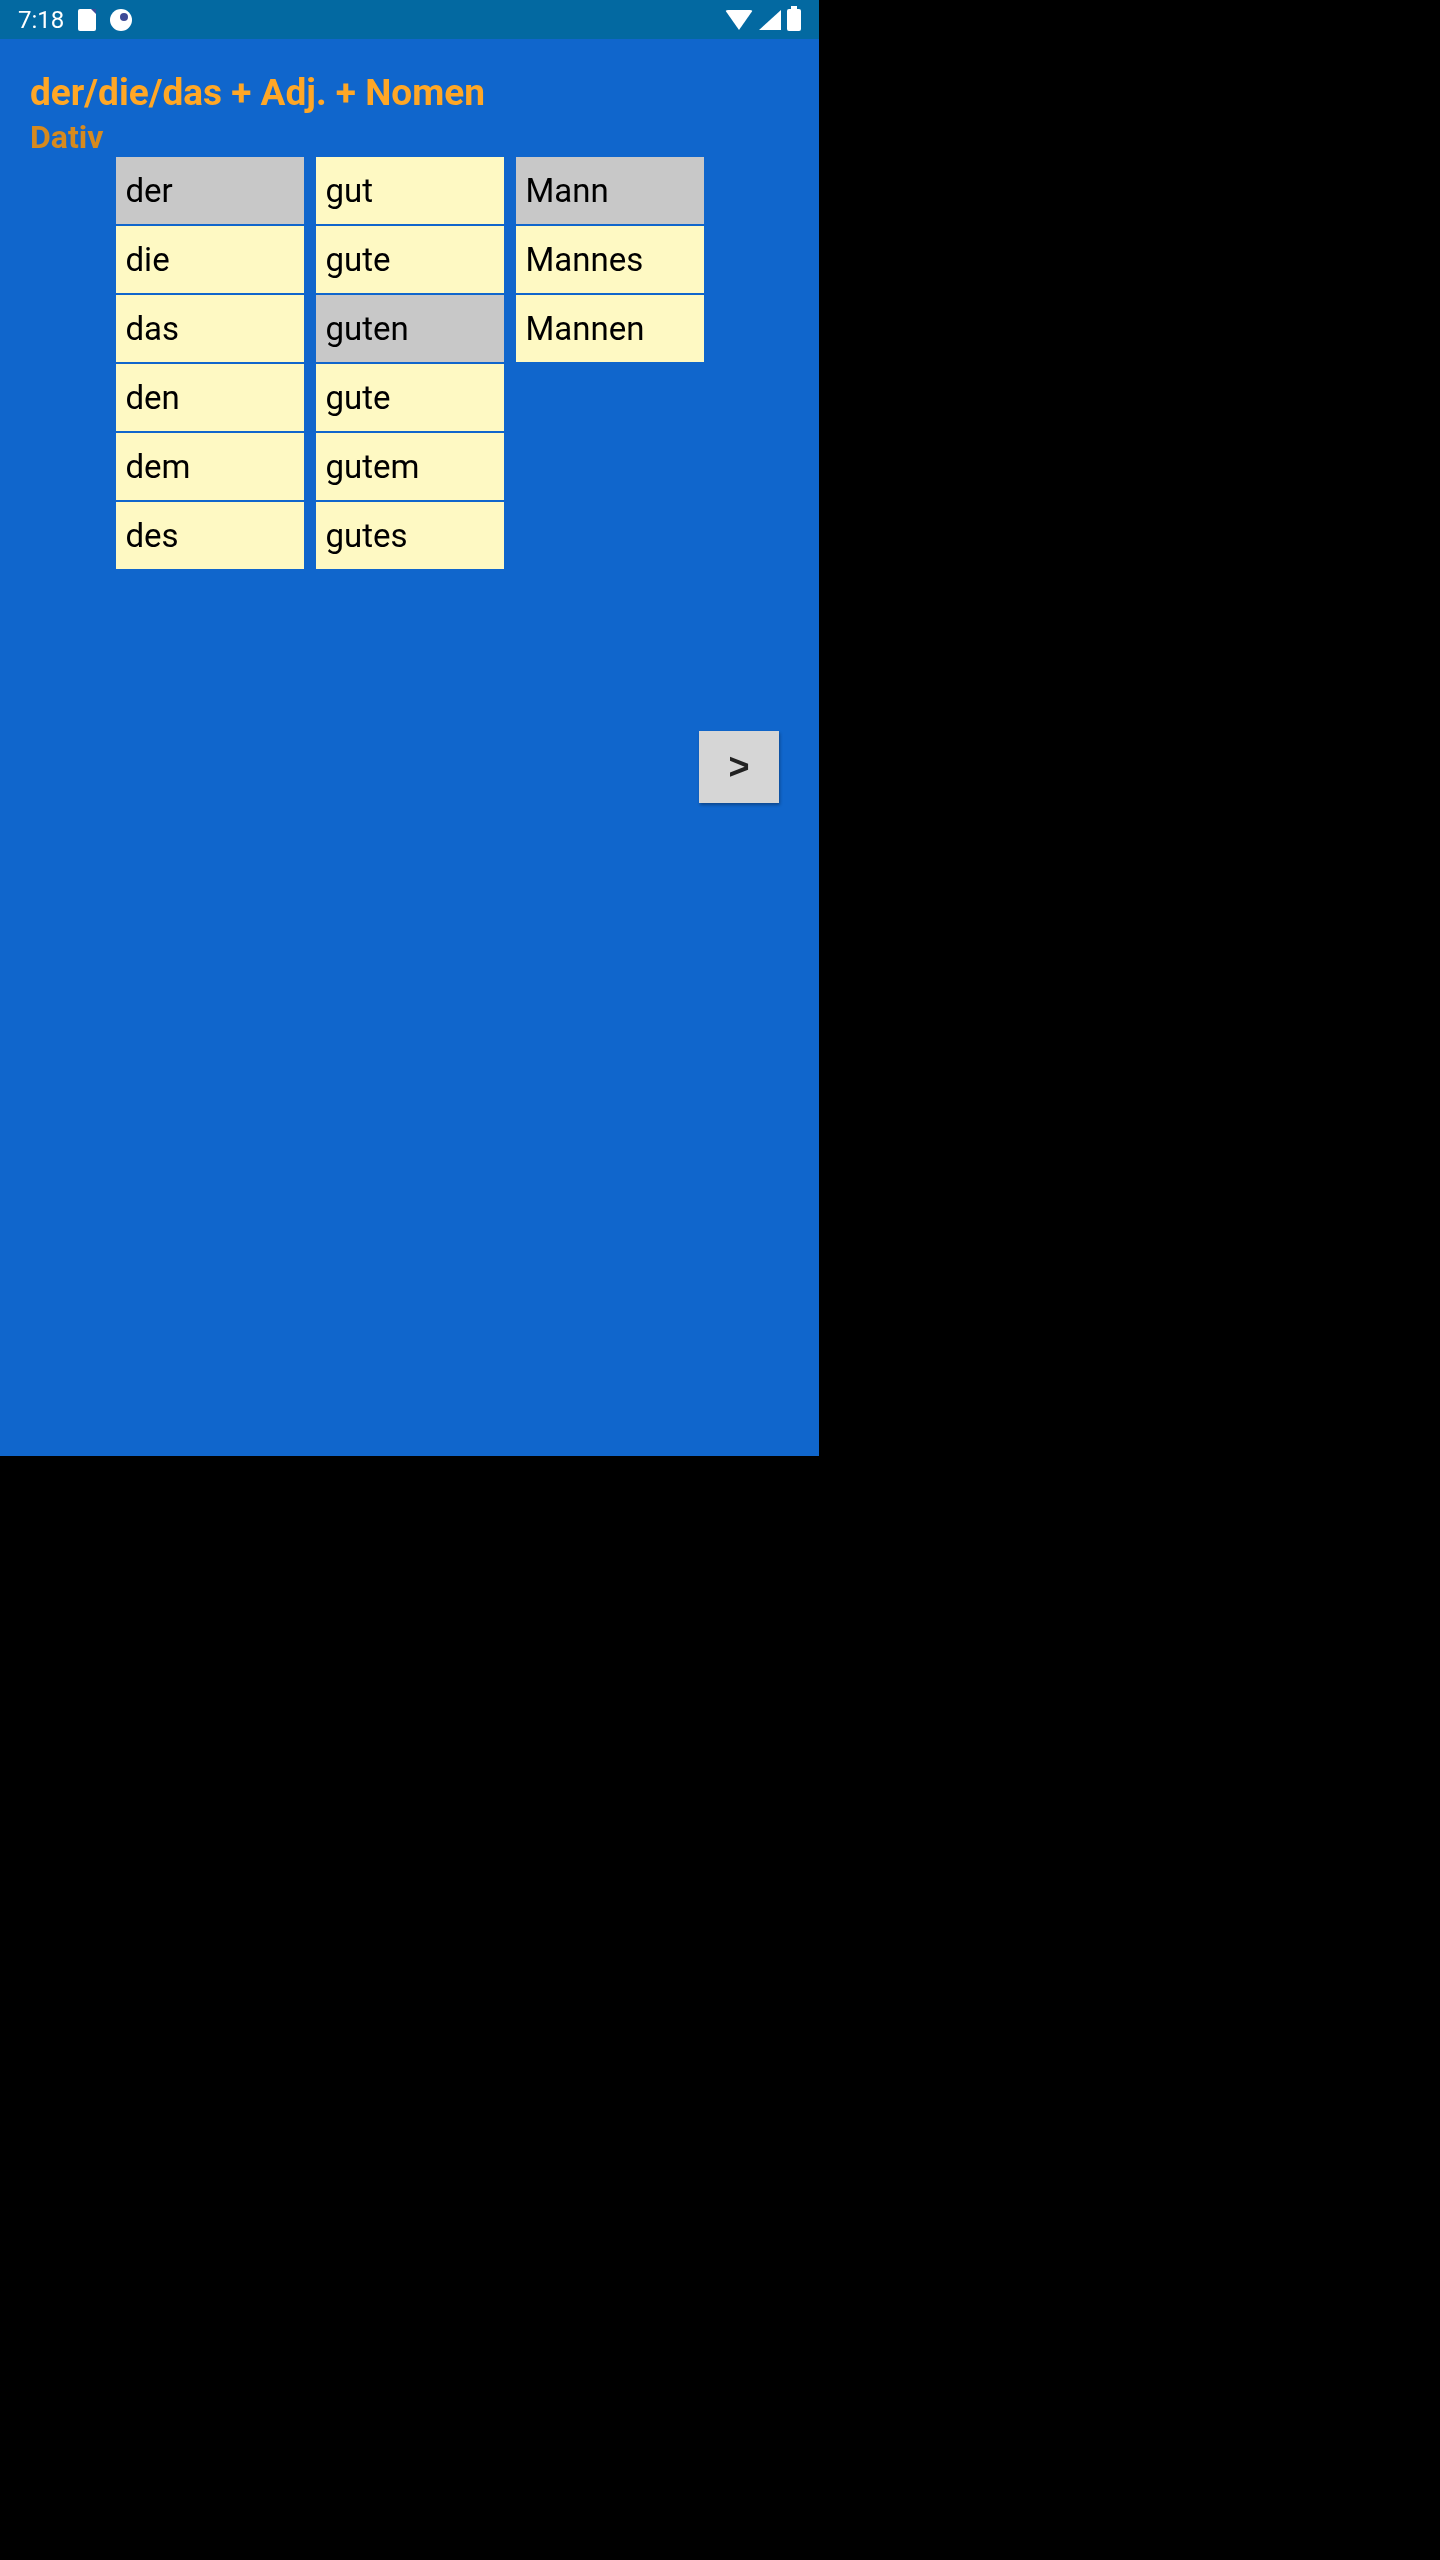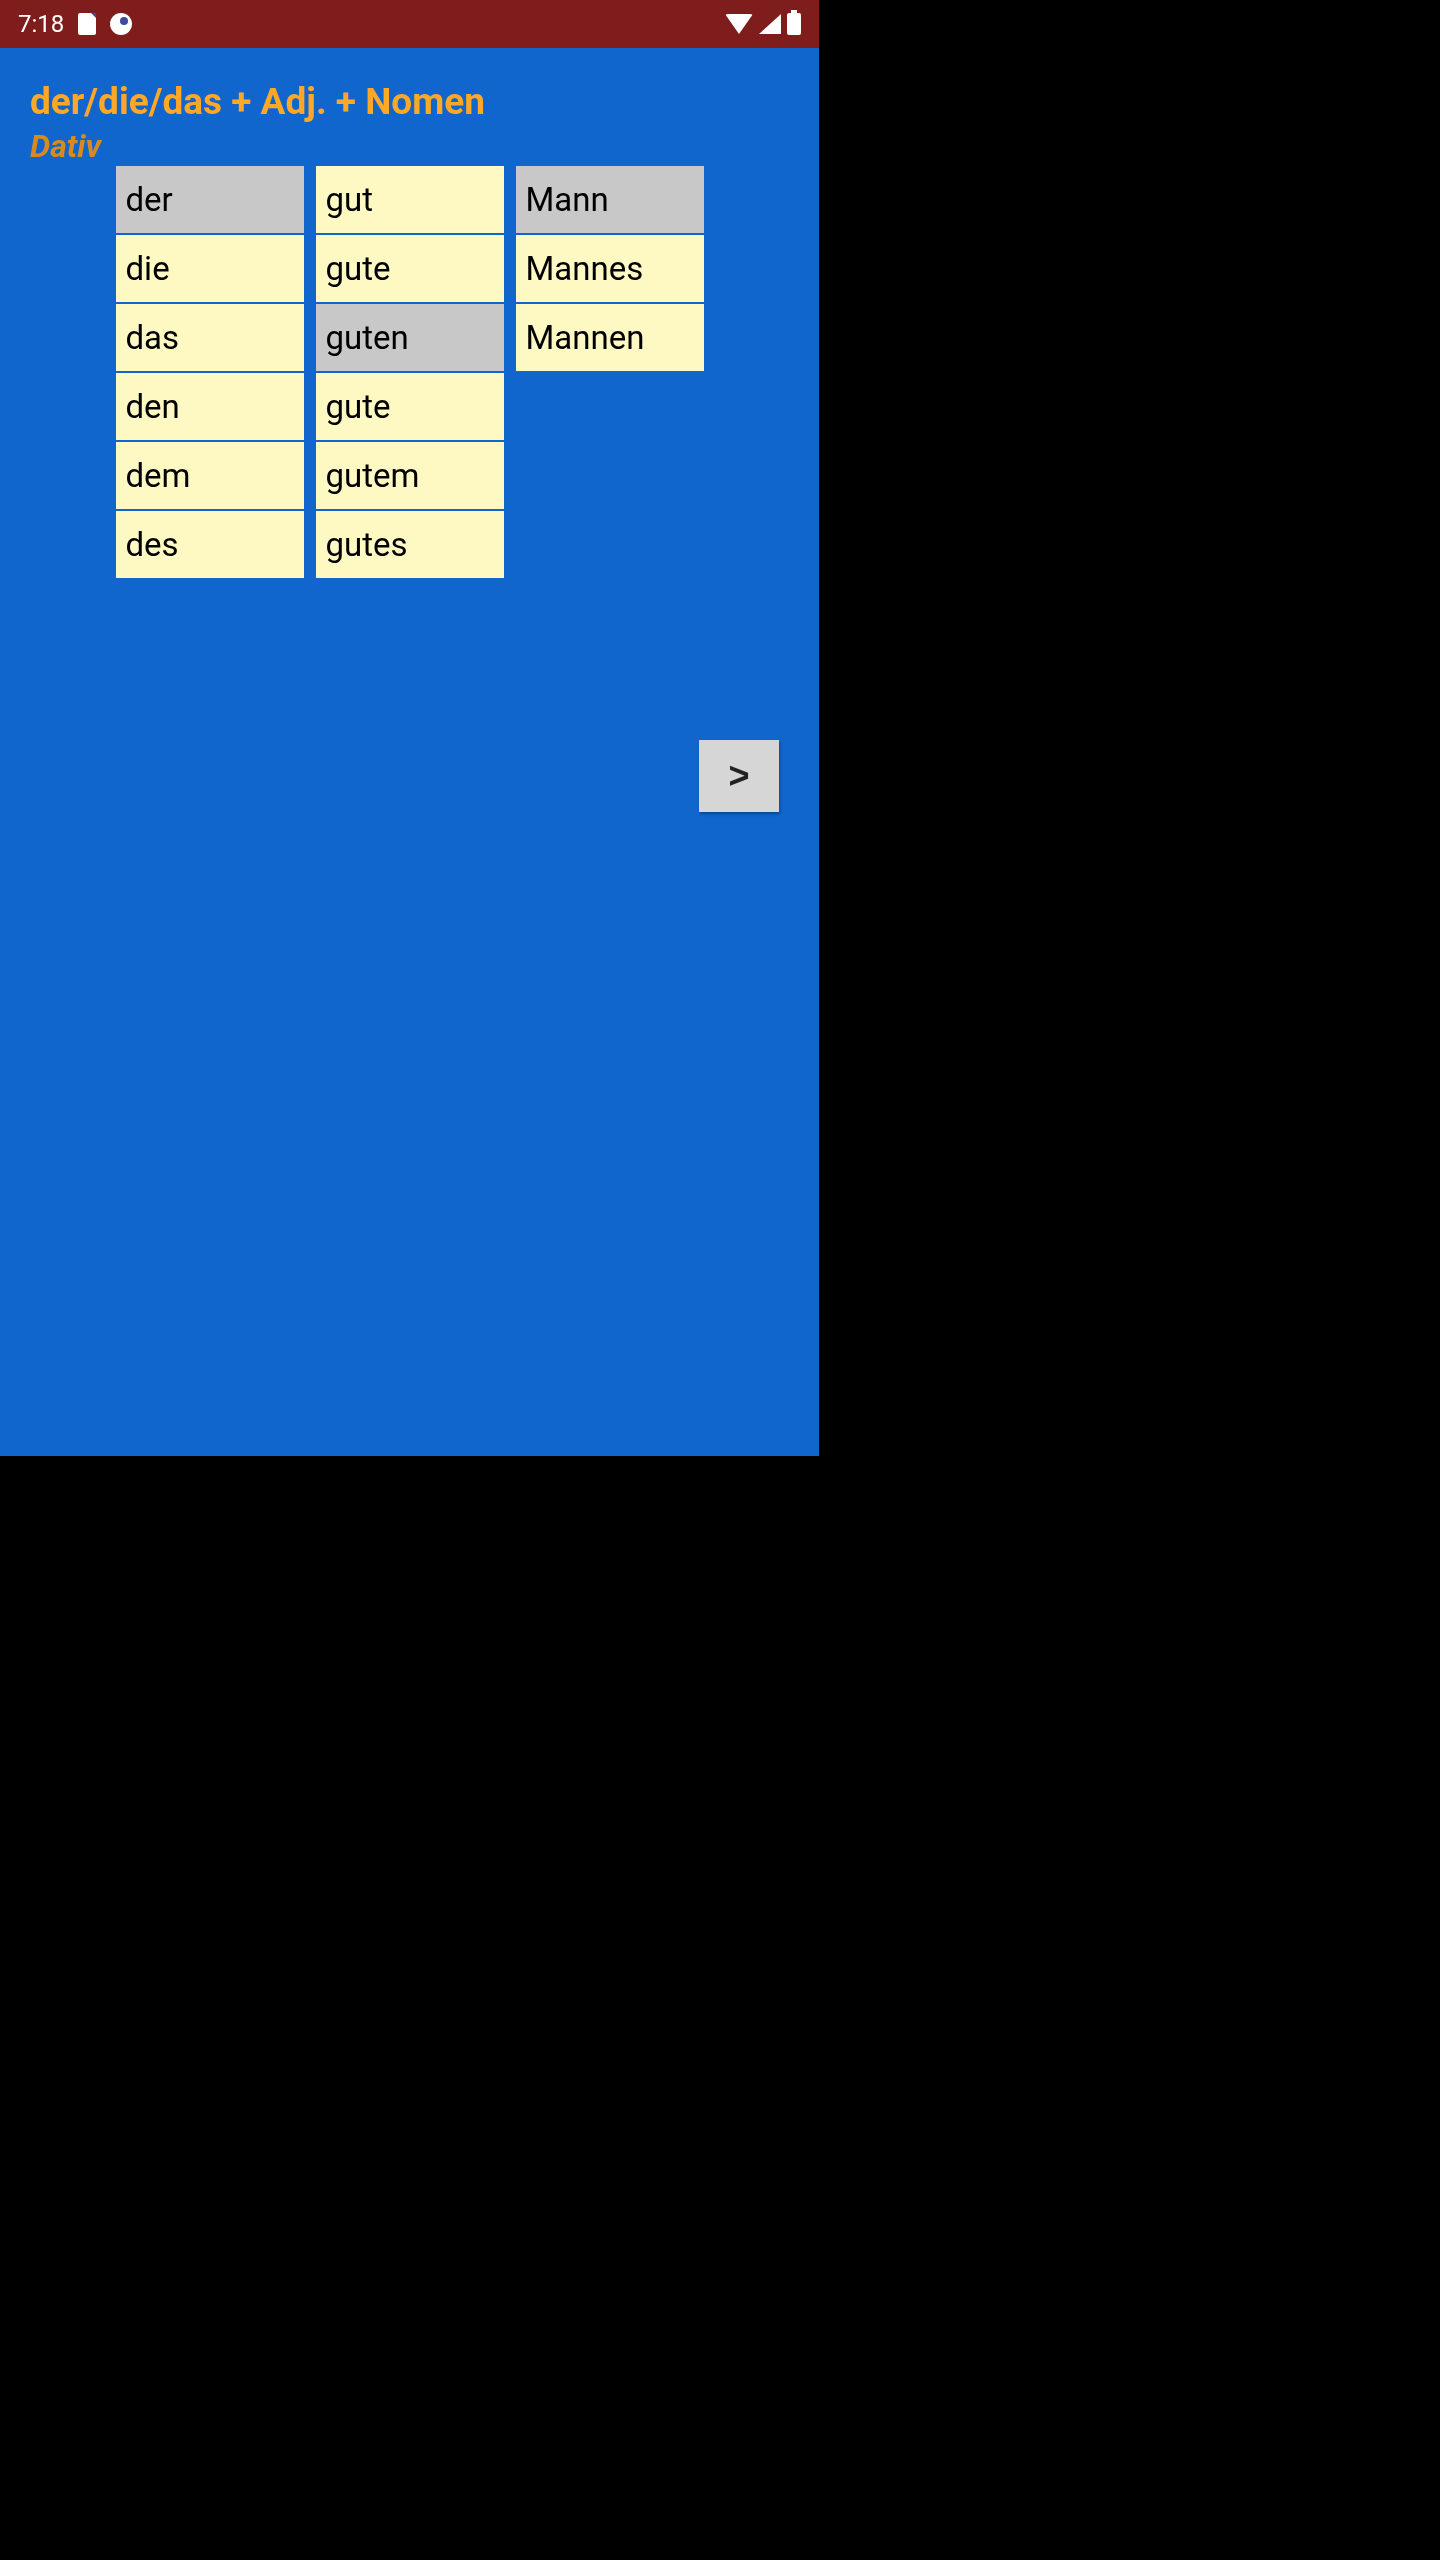--- a/index.html
+++ b/index.html
@@ -8,22 +8,22 @@
       padding: 0;
     }
     body {
       width: 819px;
       height: 1456px;
       font-family: Roboto, Arial, sans-serif;
       background: #000;
       overflow: hidden;
     }
     .status-bar {
-      background: #7f1d1d;
-      height: 48px;
+      background: #0369a1;
+      height: 39px;
       display: flex;
       justify-content: space-between;
       align-items: center;
       padding: 0 18px;
       color: #fff;
     }
     .status-left {
       display: flex;
       align-items: center;
       gap: 14px;
@@ -104,21 +104,20 @@
     }
     .title {
       color: #ffa726;
       font-size: 37px;
       font-weight: bold;
     }
     .subtitle {
       color: #d68a1f;
       font-size: 32px;
       font-weight: bold;
-      font-style: italic;
       margin-top: 4px;
     }
     .answer-row {
       text-align: center;
       margin-top: 20px;
       margin-bottom: 24px;
       font-size: 44px;
     }
     .answer-article {
       color: #ff0000;

